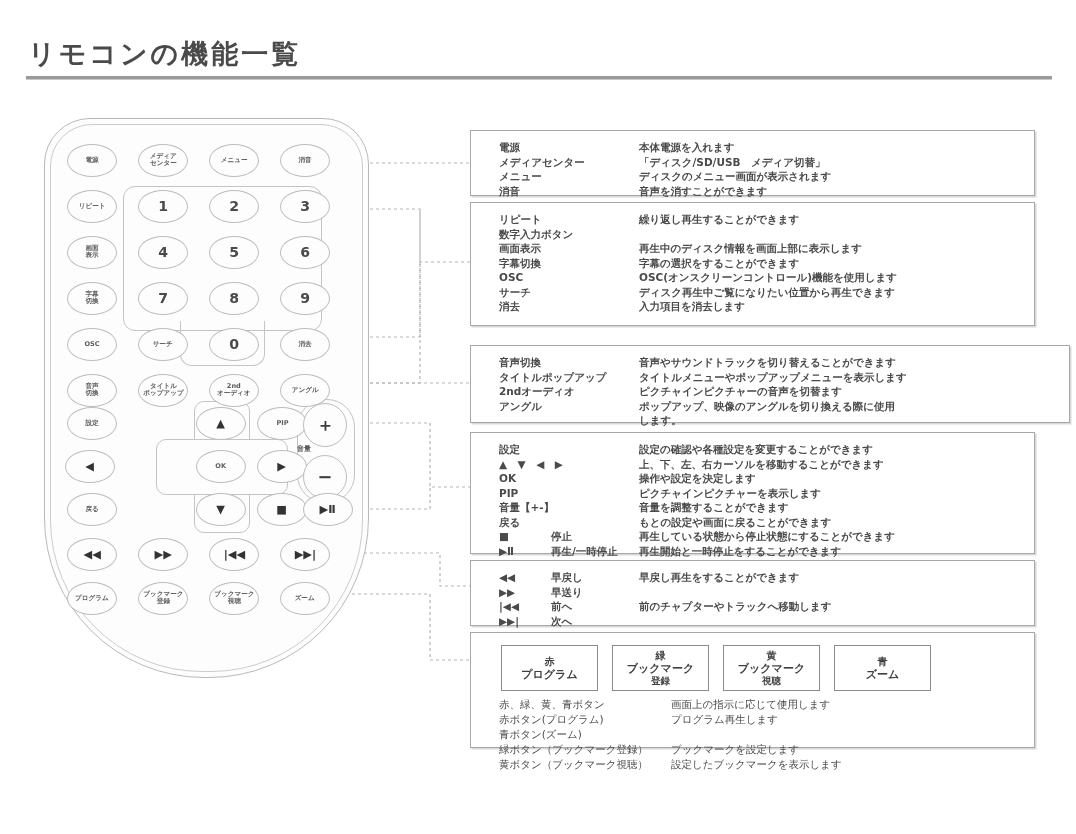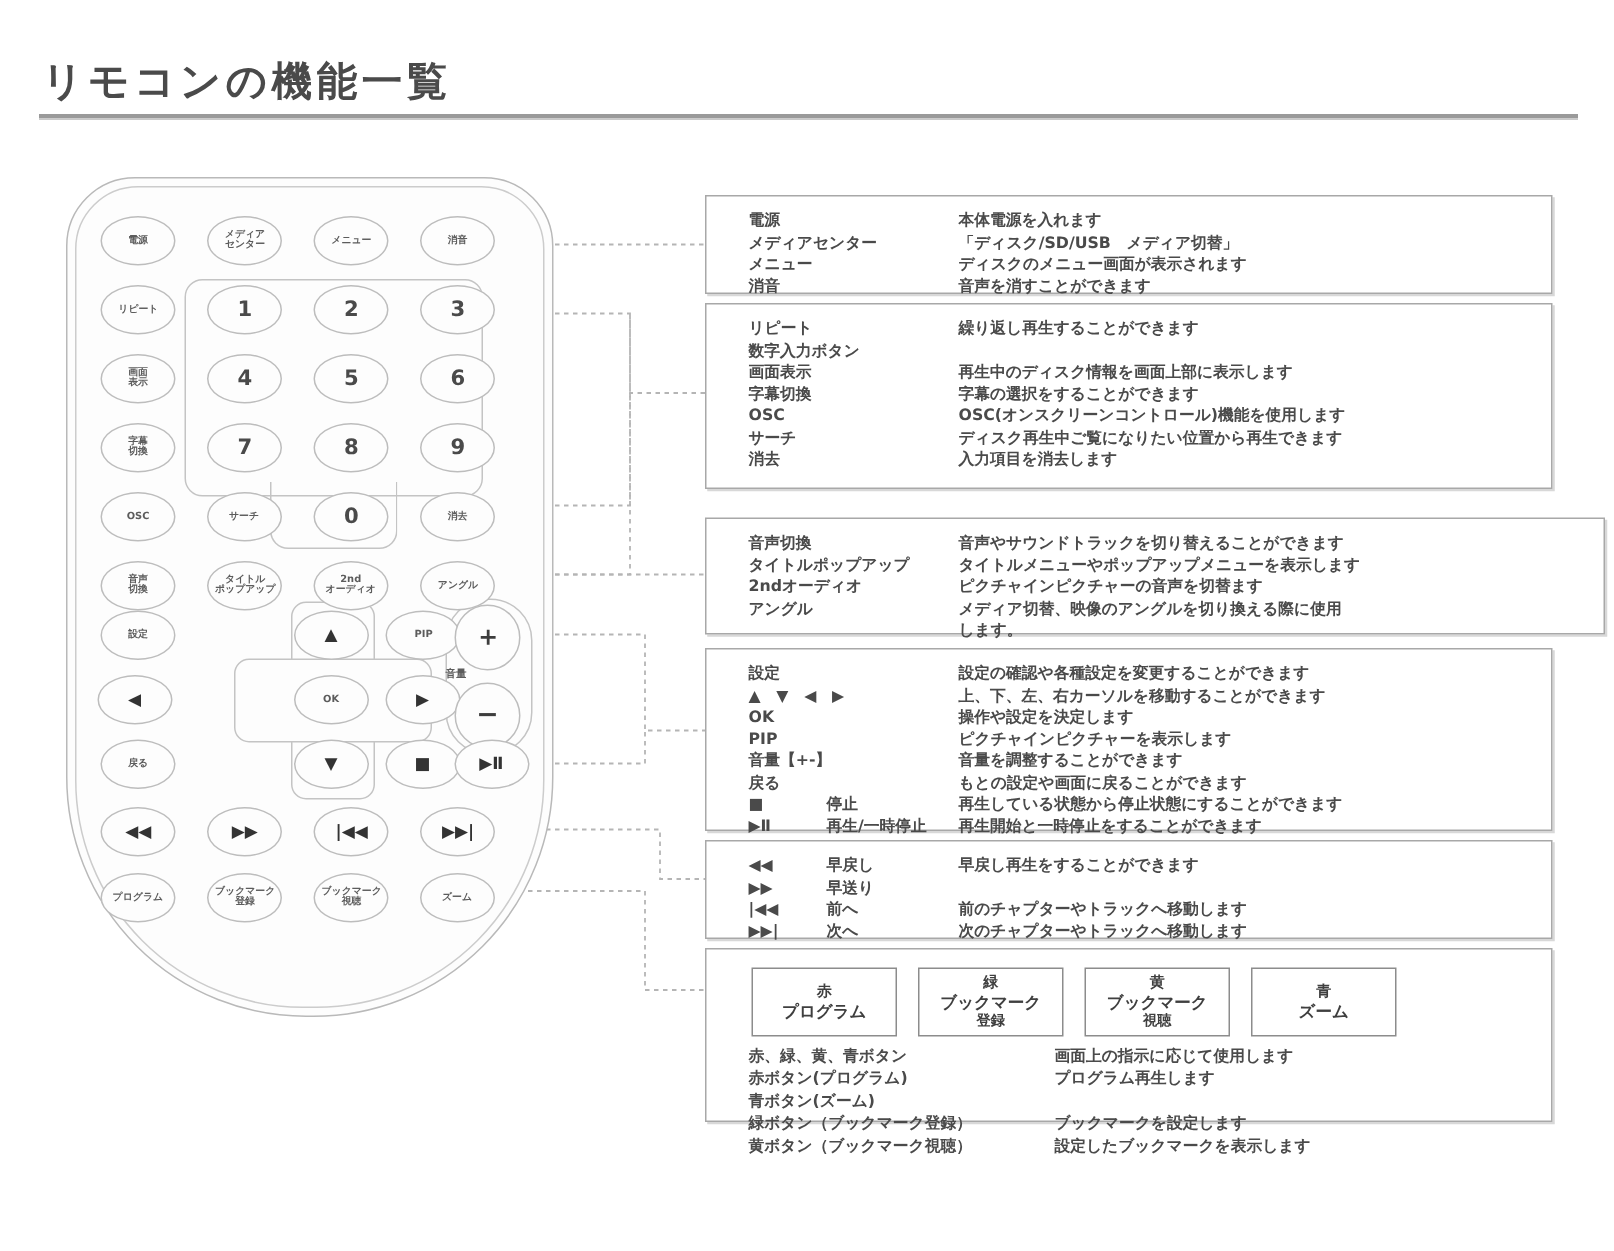--- a/index.html
+++ b/index.html
@@ -206,23 +206,22 @@
     color: #3f3f3f;
   }
   .cbtn .c-top { font-size: 10px; }
   .cbtn .c-mid { font-size: 11px; }
   .cbtn .c-bot { font-size: 9.5px; font-family: Liberation Serif, serif; }
 
   .crow {
     display: flex;
     font-size: 10.5px;
     line-height: 15px;
-    font-weight: 700;
+    font-weight: 400;
     color: #4a4a4a;
-    gap: 32px;
   }
   .crow .term { width: 200px; padding-left: 28px; box-sizing: border-box; white-space: pre; }
   .crow .desc { flex: 1; }
 </style>
 </head>
 <body>
 
 <div id="page-title">リモコンの機能一覧</div>
 <div id="title-rule"></div>
 <div id="title-rule-thin"></div>
@@ -472,21 +471,21 @@
     <div class="row">
         <div class="term">タイトルポップアップ</div>
         <div class="desc">タイトルメニューやポップアップメニューを表示します</div>
       </div>
     <div class="row">
         <div class="term">2ndオーディオ</div>
         <div class="desc">ピクチャインピクチャーの音声を切替ます</div>
       </div>
     <div class="row">
         <div class="term">アングル</div>
-        <div class="desc">メディア切替、映像のアングルを切り換える際に使用
+        <div class="desc">ポップアップ、映像のアングルを切り換える際に使用
 します。</div>
       </div>
   </div>
 </div>
 
 <div class="infobox" id="box3" style="left:470px; top:432px; width:565px; height:122px;">
   <div class="rows">
     <div class="row">
         <div class="term">設定</div>
         <div class="desc">設定の確認や各種設定を変更することができます</div>
@@ -530,21 +529,20 @@
       </div>
     <div class="row">
         <div class="term"><span class="gl">▶▶</span><span>早送り</span></div>
       </div>
     <div class="row">
         <div class="term"><span class="gl">|◀◀</span><span>前へ</span></div>
         <div class="desc">前のチャプターやトラックへ移動します</div>
       </div>
     <div class="row">
         <div class="term"><span class="gl">▶▶|</span><span>次へ</span></div>
-        <div class="desc">次のチャプターやトラックへ移動します</div>
       </div>
   </div>
 </div>
 
 <div class="infobox" id="box5" style="left:470px; top:632px; width:565px; height:116px;">
   <div class="colorbtns">
     <div class="cbtn">
       <span class="c-top">赤</span>
       <span class="c-mid">プログラム</span>
     </div>

